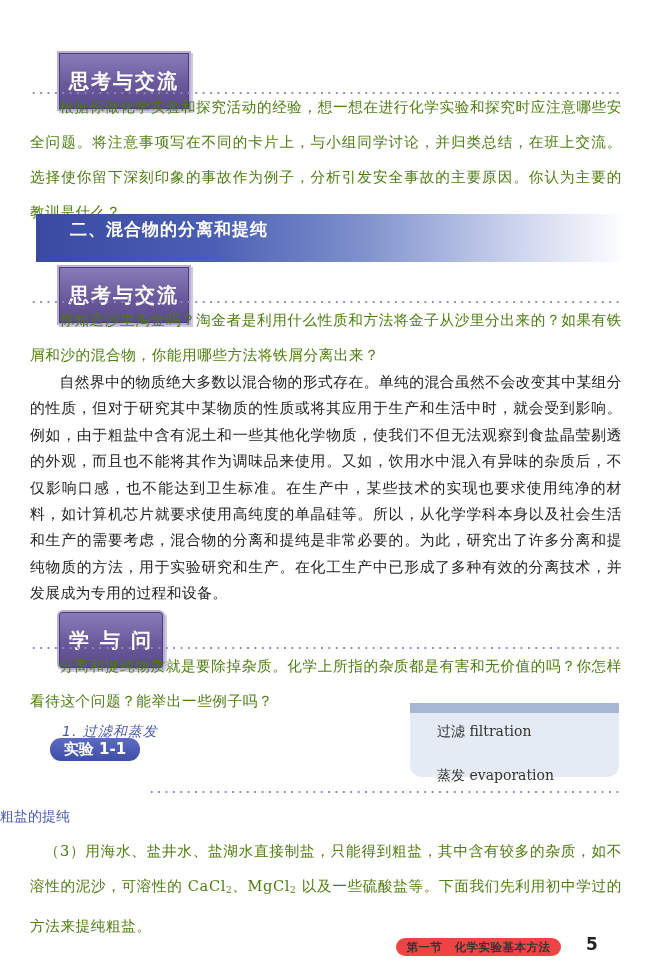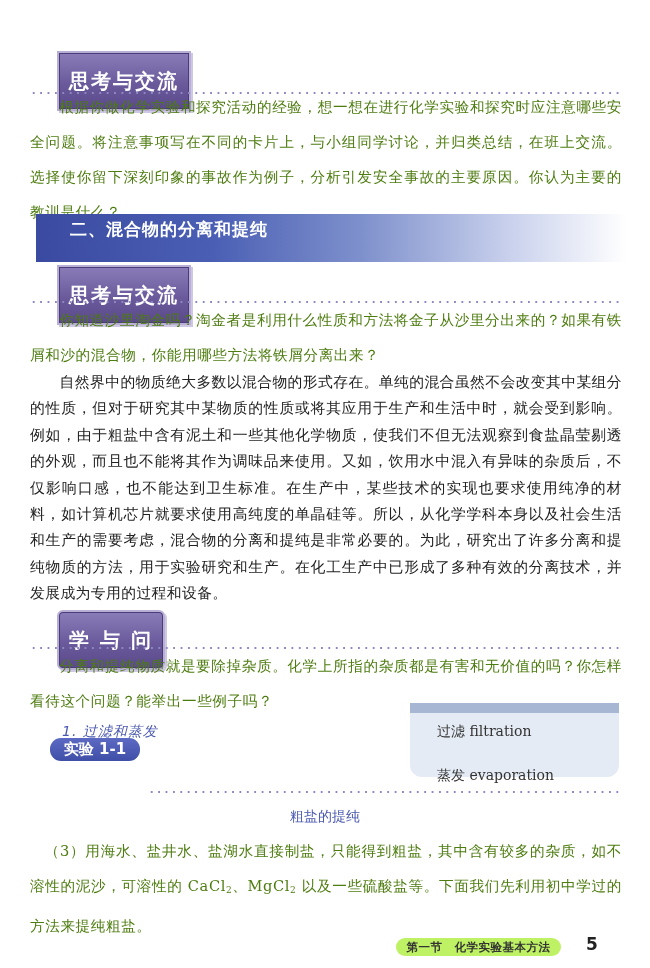--- a/index.html
+++ b/index.html
@@ -42,26 +42,26 @@
     background:#e4ebf4; border-radius:0 0 12px 12px;
   }
   .aside .topbar { position:absolute; left:0; top:0; width:100%; height:10px; background:#a7b6d2; }
   .aside .term { position:absolute; left:27px; font-size:14px; color:#333; }
   .exp-pill {
     position:absolute; left:50px; top:738px; width:90px; height:23px; border-radius:11px;
     background:linear-gradient(180deg,#5c6ac4,#3f4ea6); color:#fff;
     font-family:"DejaVu Sans", sans-serif; font-weight:bold; font-size:15px; line-height:23px; text-align:center;
   }
   .exp-title {
-    position:absolute; left:0; width:650px; top:808px; text-align:center; color:#4a58b0;
+    position:absolute; left:0; width:650px; top:808px; text-align:left; color:#4a58b0;
     font-family:"DejaVu Sans", sans-serif; font-size:14px;
   }
   .footer-pill {
     position:absolute; left:396px; top:938px; width:165px; height:18px; border-radius:9px;
-    background:#bef264; color:#333; font-family:"DejaVu Sans", sans-serif; font-weight:bold;
+    background:#ef4444; color:#333; font-family:"DejaVu Sans", sans-serif; font-weight:bold;
     font-size:11.5px; line-height:18px; text-align:center; letter-spacing:0.5px;
   }
   .page-num {
     position:absolute; left:586px; top:934px; font-family:"DejaVu Sans", sans-serif;
     font-weight:bold; font-size:17px; color:#222;
   }
   sub { font-size:9px; vertical-align:-2px; }
 </style>
 </head>
 <body>

